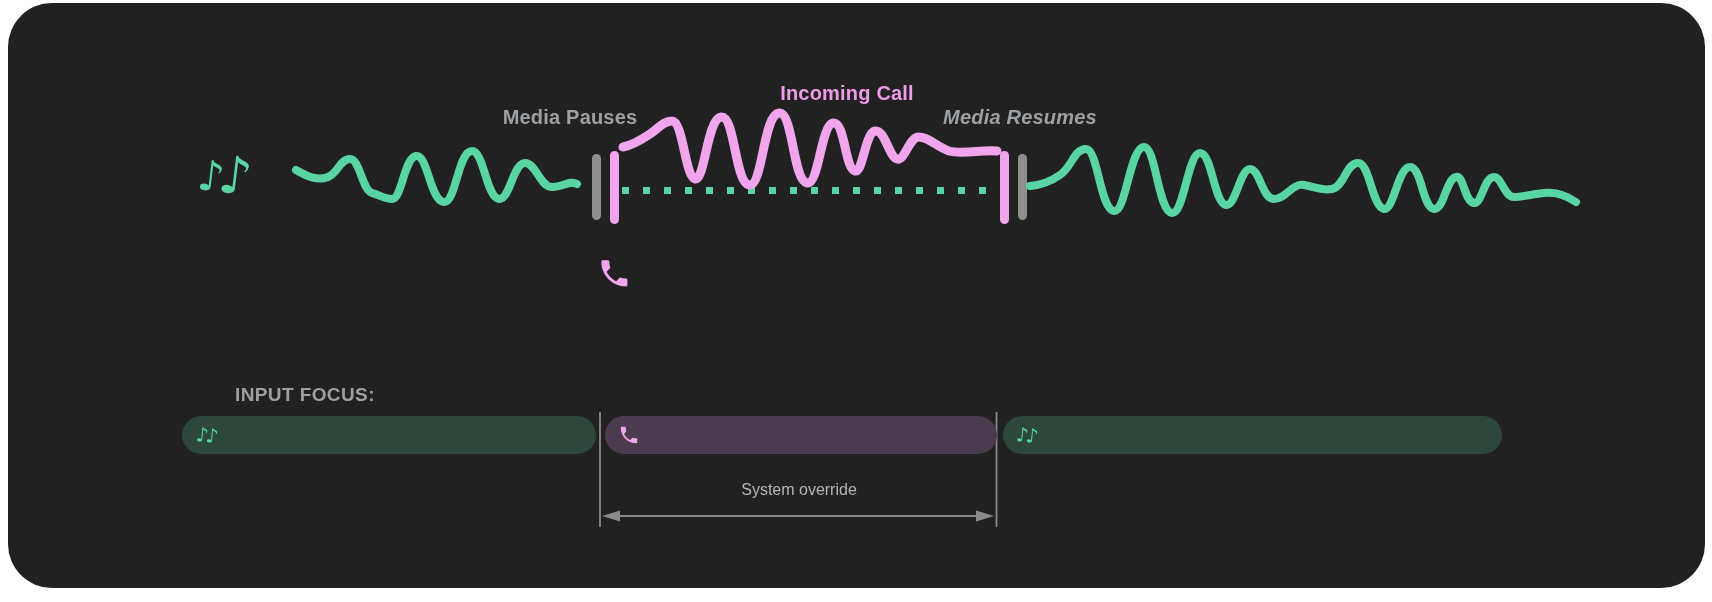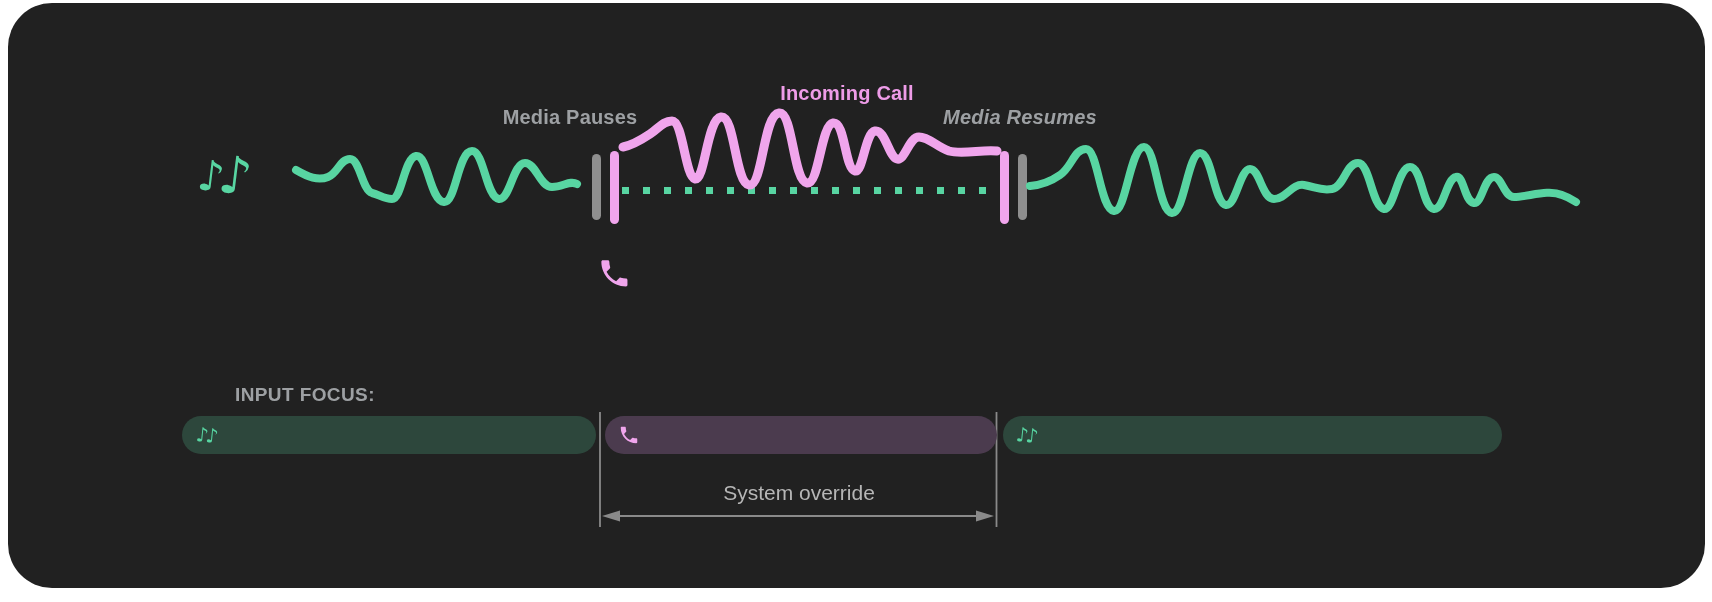--- a/index.html
+++ b/index.html
@@ -30,21 +30,21 @@
     position:absolute;left:193px;top:384px;
     color:var(--label-gray,#9da0a3);
     font-size:19px;font-weight:bold;letter-spacing:.4px;
     white-space:nowrap;
     margin-left:42px;
   }
   .annotation{
     position:absolute;left:799px;top:481px;
     transform:translateX(-50%);
     color:var(--annotation-gray,#b6b6b6);
-    font-size:21px;white-space:nowrap;
+    font-size:16px;white-space:nowrap;
   }
   .top-notes{
     position:absolute;left:198px;top:148px;
     color:var(--media-green,#58d5a2);
     font-family:"DejaVu Sans",sans-serif;
     transform:rotate(7deg);
     letter-spacing:-6px;
     line-height:1;
   }
   .top-notes .note-small{font-size:42px;}

